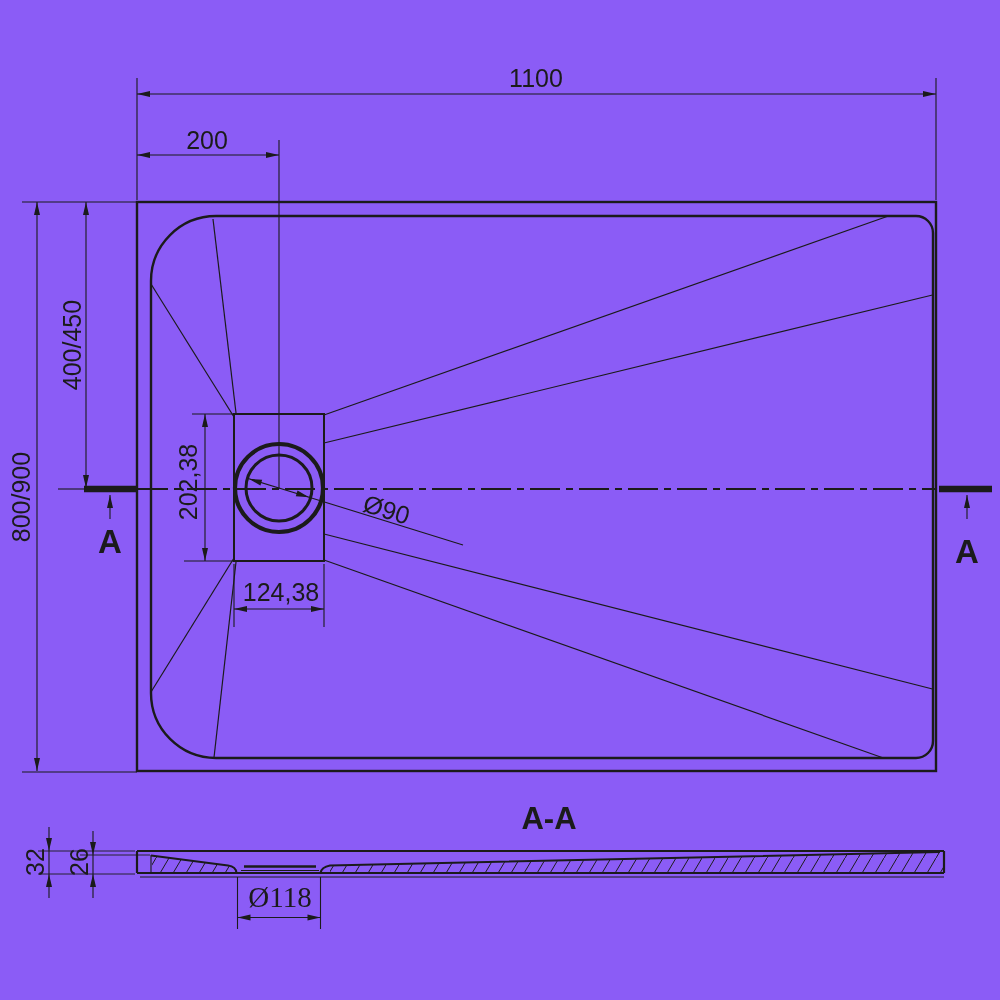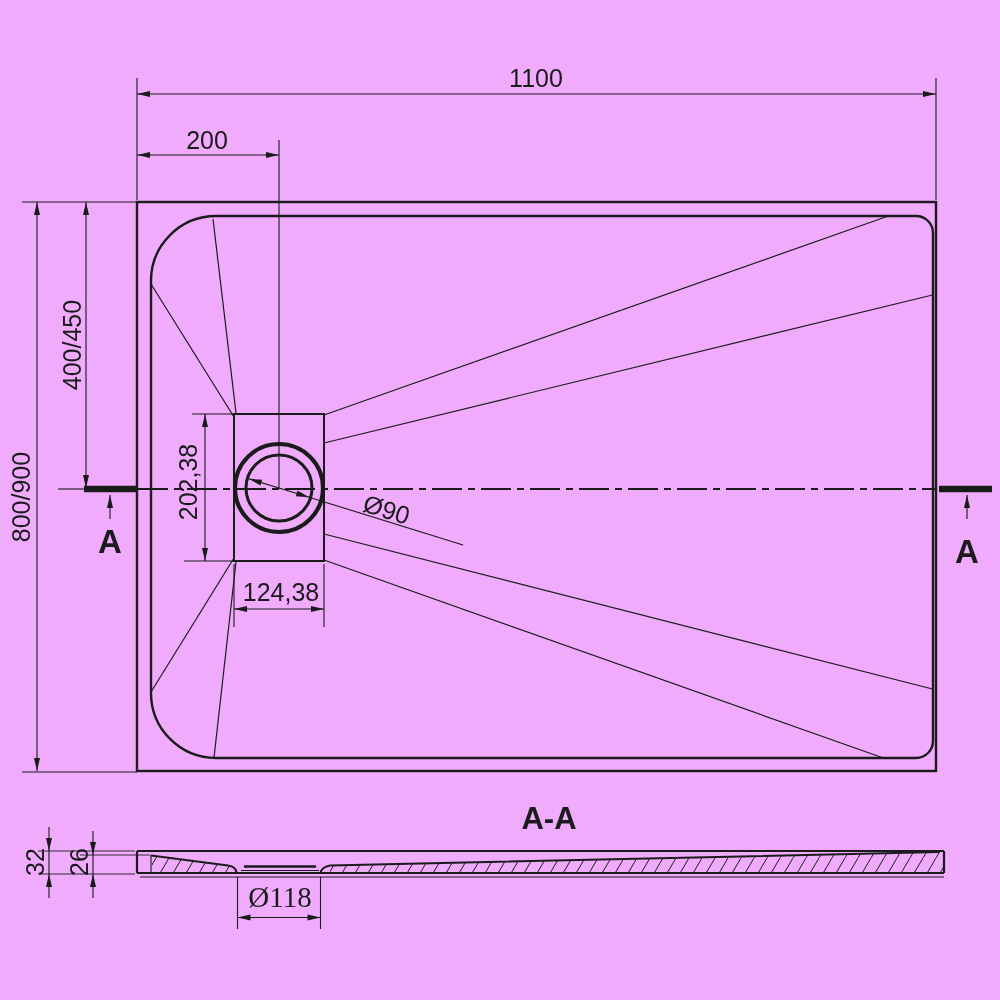--- a/index.html
+++ b/index.html
@@ -1,16 +1,16 @@
 <!DOCTYPE html>
 <html><head>
 <meta charset="utf-8">
 <style>
   html,body{margin:0;padding:0;background:#ffffff;}
-  .stage{position:relative;width:1000px;height:1000px;background:#f0abfc;overflow:hidden;}
+  .stage{position:relative;width:1000px;height:1000px;background:#8b5cf6;overflow:hidden;}
   svg{display:block;}
   .dimtxt{font-family:"Liberation Sans", sans-serif;font-size:25px;}
   .seriftxt{font-family:"Liberation Serif", serif;font-size:29px;}
   .marktxt{font-family:"Liberation Sans", sans-serif;font-size:33px;font-weight:700;}
   .titletxt{font-family:"Liberation Sans", sans-serif;font-size:31px;font-weight:700;}
   .thin{stroke-width:1.1;fill:none;}
   .med{stroke-width:2;fill:none;}
   .thick{stroke-width:2.4;fill:none;}
   .xthick{stroke-width:6.5;fill:none;}
   .fold{stroke-width:1.2;fill:none;}

